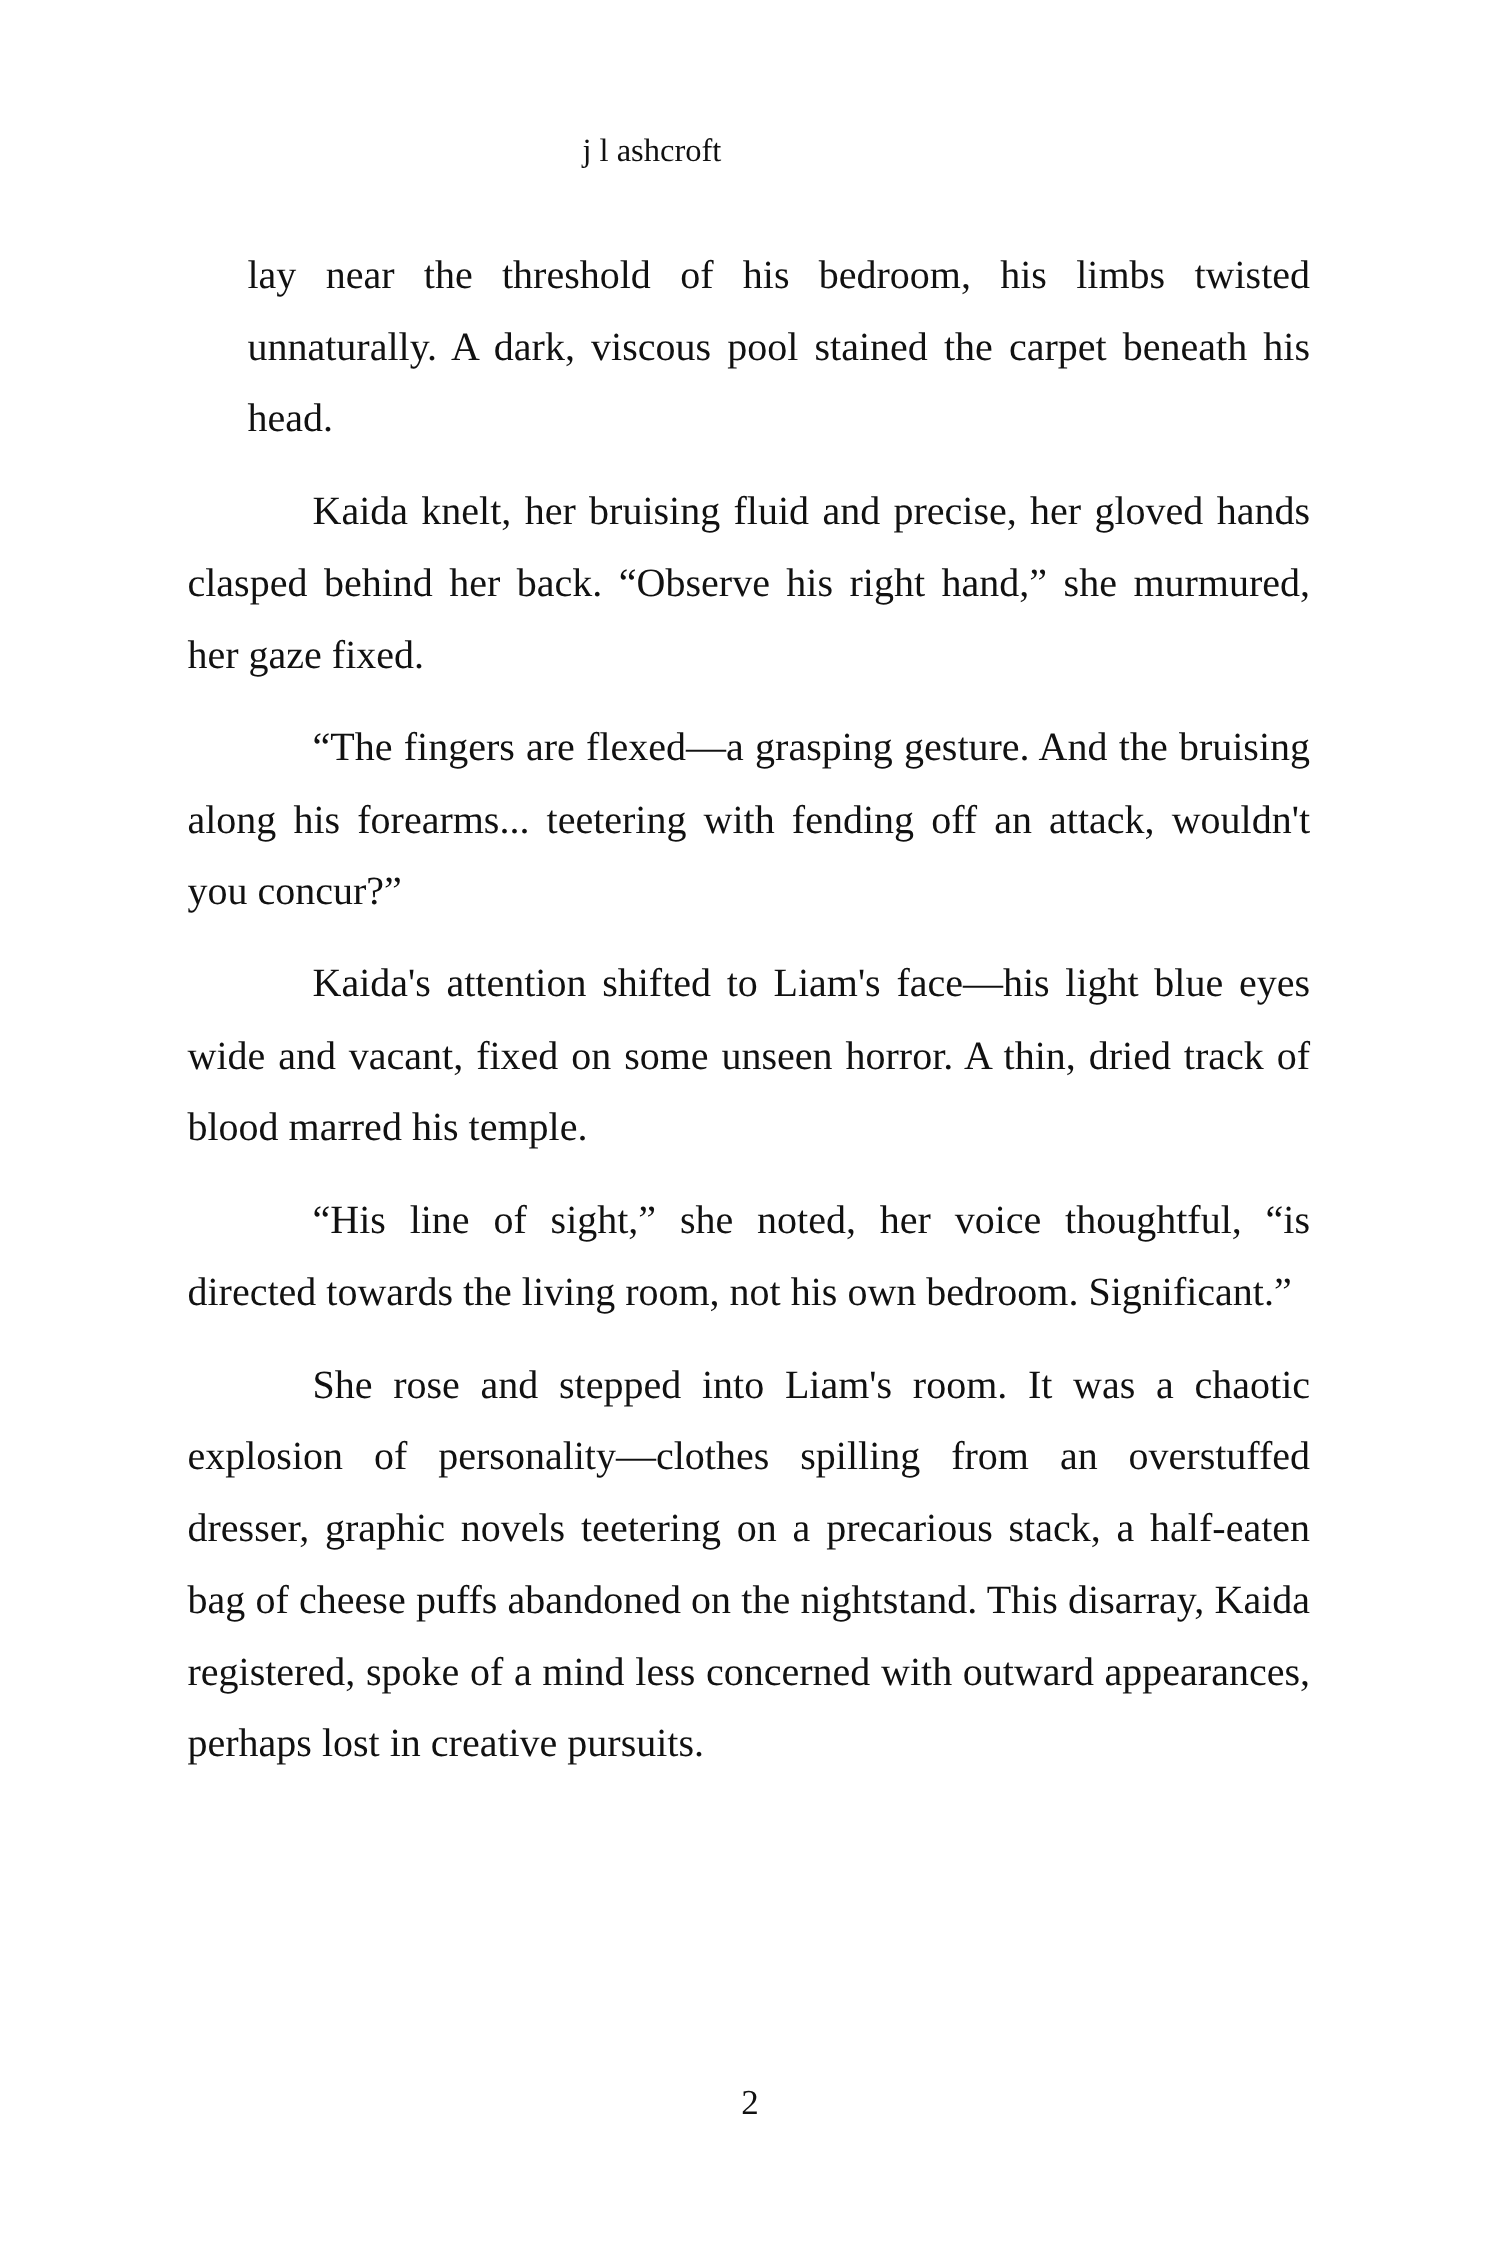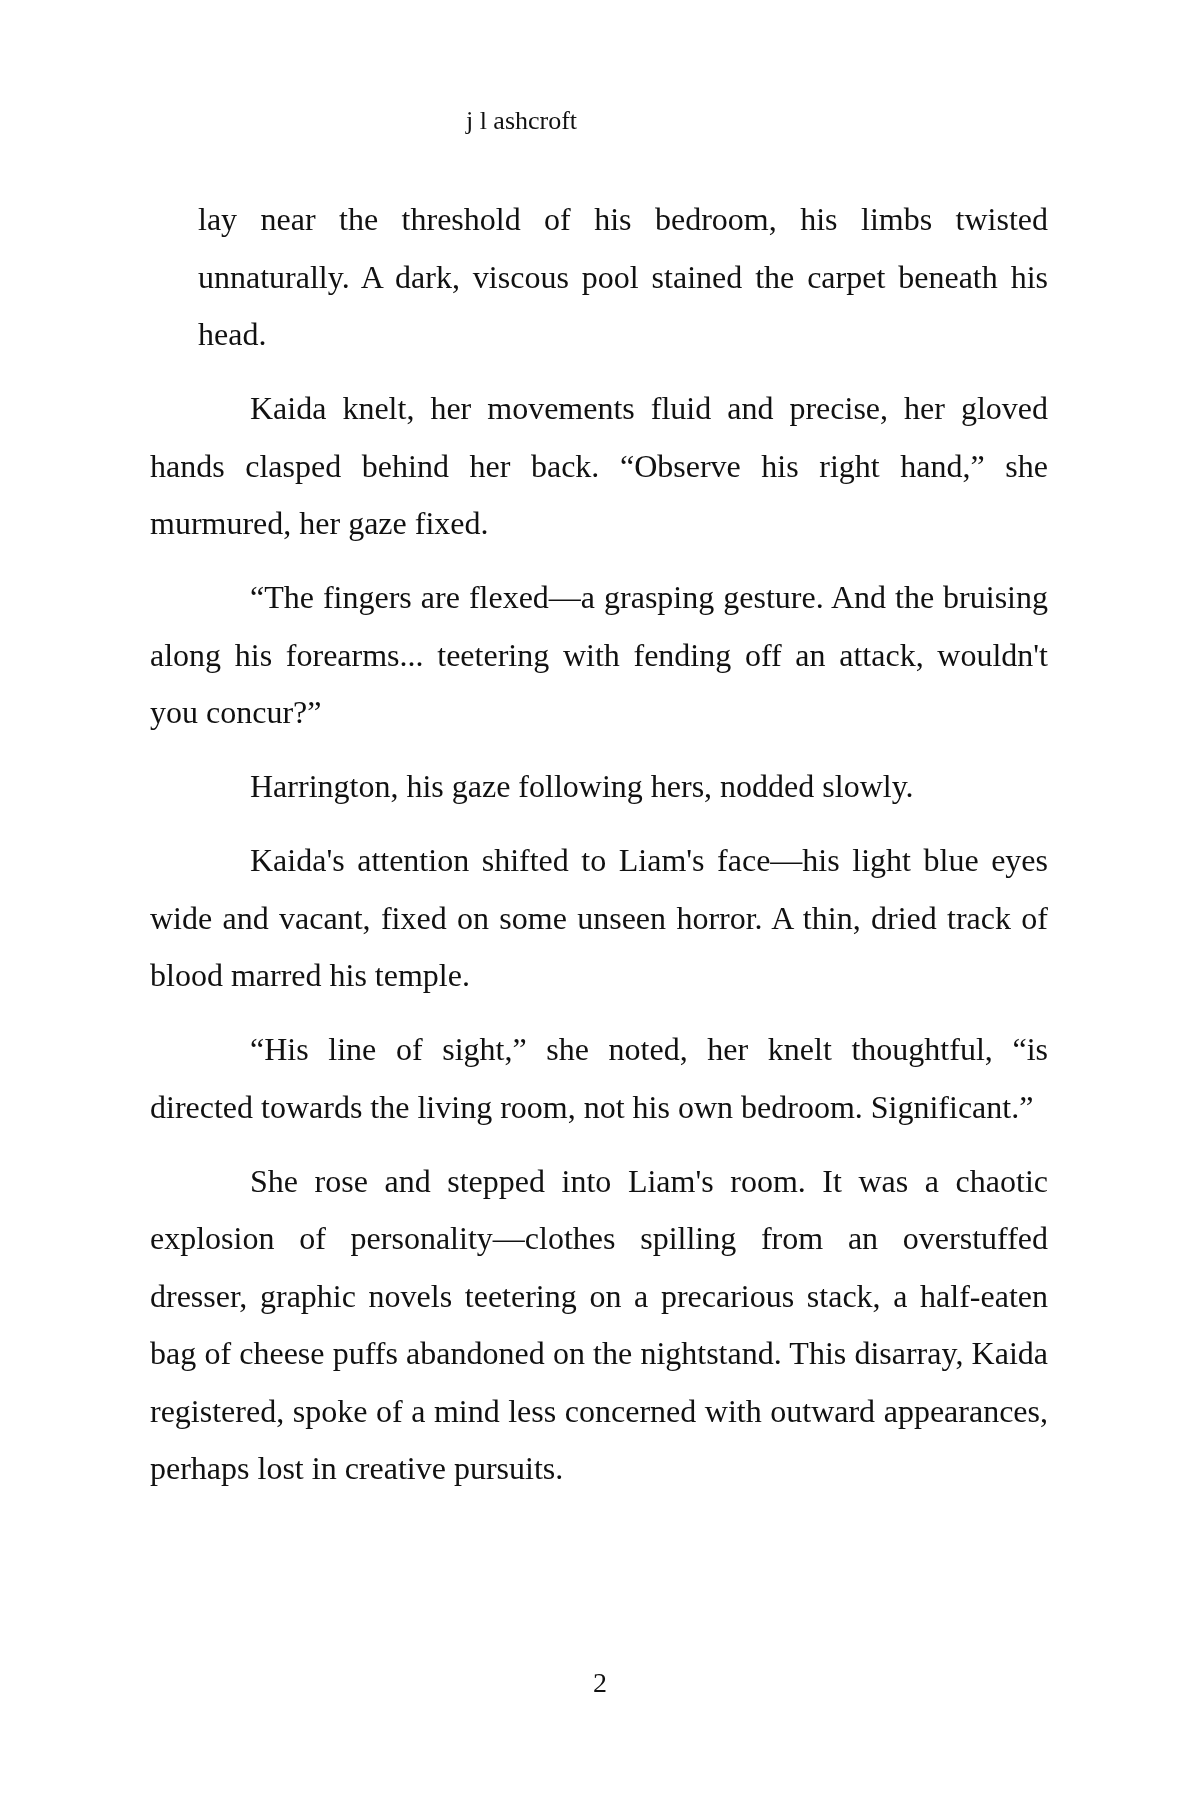--- a/index.html
+++ b/index.html
@@ -51,21 +51,20 @@
       line-height: 32px;
     }
   </style>
 </head>
 <body>
 
 <div class="running-header">j l ashcroft</div>
 
 <div class="body-text">
   <p class="no-indent">lay near the threshold of his bedroom, his limbs twisted unnaturally. A dark, viscous pool stained the carpet beneath his head.</p>
-  <p>Kaida knelt, her movements fluid and precise, her gloved hands clasped behind her back. “Observe his right hand,” she murmured, her gaze fixed.</p>
+  <p>Kaida knelt, her bruising fluid and precise, her gloved hands clasped behind her back. “Observe his right hand,” she murmured, her gaze fixed.</p>
   <p>“The fingers are flexed—a grasping gesture. And the bruising along his forearms... teetering with fending off an attack, wouldn't you concur?”</p>
-  <p>Harrington, his gaze following hers, nodded slowly.</p>
   <p>Kaida's attention shifted to Liam's face—his light blue eyes wide and vacant, fixed on some unseen horror. A thin, dried track of blood marred his temple.</p>
-  <p>“His line of sight,” she noted, her knelt thoughtful, “is directed towards the living room, not his own bedroom. Significant.”</p>
+  <p>“His line of sight,” she noted, her voice thoughtful, “is directed towards the living room, not his own bedroom. Significant.”</p>
   <p>She rose and stepped into Liam's room. It was a chaotic explosion of personality—clothes spilling from an overstuffed dresser, graphic novels teetering on a precarious stack, a half-eaten bag of cheese puffs abandoned on the nightstand. This disarray, Kaida registered, spoke of a mind less concerned with outward appearances, perhaps lost in creative pursuits.</p>
 </div>
 
 <div class="page-number">2</div>
 
 </body></html>

